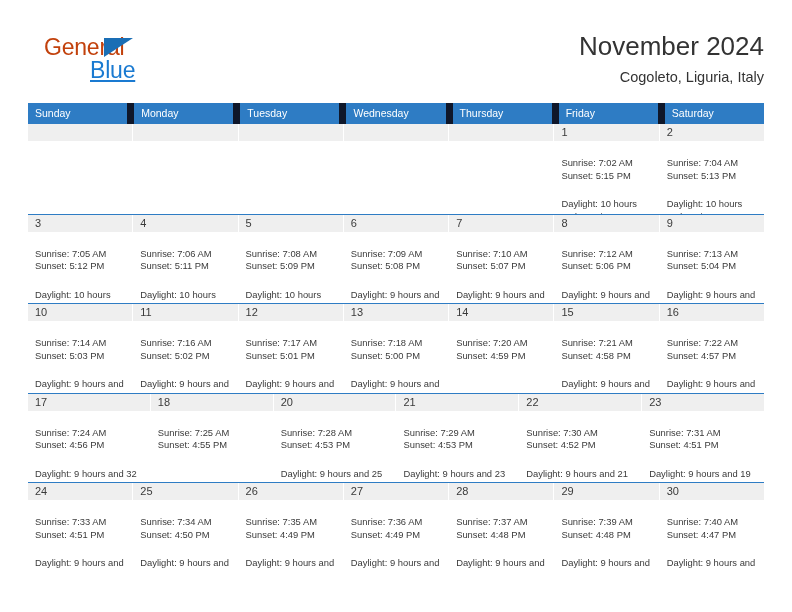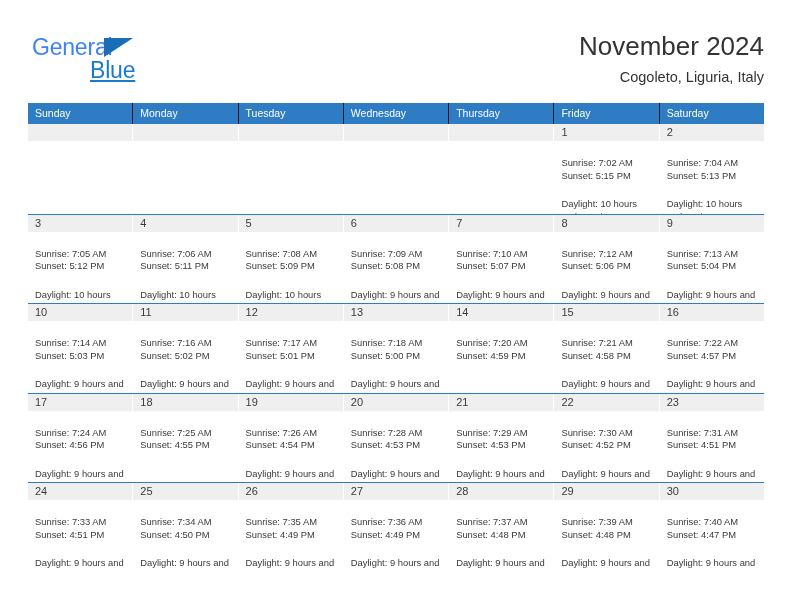--- a/index.html
+++ b/index.html
@@ -35,24 +35,24 @@
     width: 200px;
     height: 56px;
   }
   .logo-row1 {
     position: relative;
     height: 26px;
     line-height: 26px;
   }
   .logo-general {
     position: absolute;
-    left: 4px;
+    left: 16px;
     top: 0;
     font-size: 23px;
-    color: #3b82f6;
+    color: #c2410c;
     letter-spacing: -0.2px;
     font-family: "Liberation Sans", sans-serif;
   }
   .logo-triangle {
     position: absolute;
     left: 76px;
     top: 4px;
     width: 0;
     height: 0;
     border-left: 29px solid #1a6eb5;
@@ -105,21 +105,21 @@
     height: 21px;
     background: #ffffff;
   }
   .dow {
     flex: 1 1 0;
     background: #2e7cc4;
     color: #ffffff;
     font-size: 10.5px;
     line-height: 21px;
     padding-left: 7px;
-    border-right: 1px solid #0f172a;
+    border-right: 7px solid #0f172a;
     overflow: hidden;
     white-space: nowrap;
   }
   .dow:last-child { border-right: none; }
 
   .week {
     display: flex;
     width: 736px;
     height: 89.5px;
     border-top: 1px solid #2e7cc4;
@@ -349,28 +349,20 @@
             </div>
           </div>
           <div class="day">
             <div class="day-num-band">18</div>
             <div class="day-info">
               <div>Sunrise: 7:25 AM</div>
               <div>Sunset: 4:55 PM</div>
             </div>
           </div>
           <div class="day">
-            <div class="day-num-band">19</div>
-            <div class="day-info">
-              <div>Sunrise: 7:26 AM</div>
-              <div>Sunset: 4:54 PM</div>
-              <div class="dl">Daylight: 9 hours and 28 minutes.</div>
-            </div>
-          </div>
-          <div class="day">
             <div class="day-num-band">20</div>
             <div class="day-info">
               <div>Sunrise: 7:28 AM</div>
               <div>Sunset: 4:53 PM</div>
               <div class="dl">Daylight: 9 hours and 25 minutes.</div>
             </div>
           </div>
           <div class="day">
             <div class="day-num-band">21</div>
             <div class="day-info">

